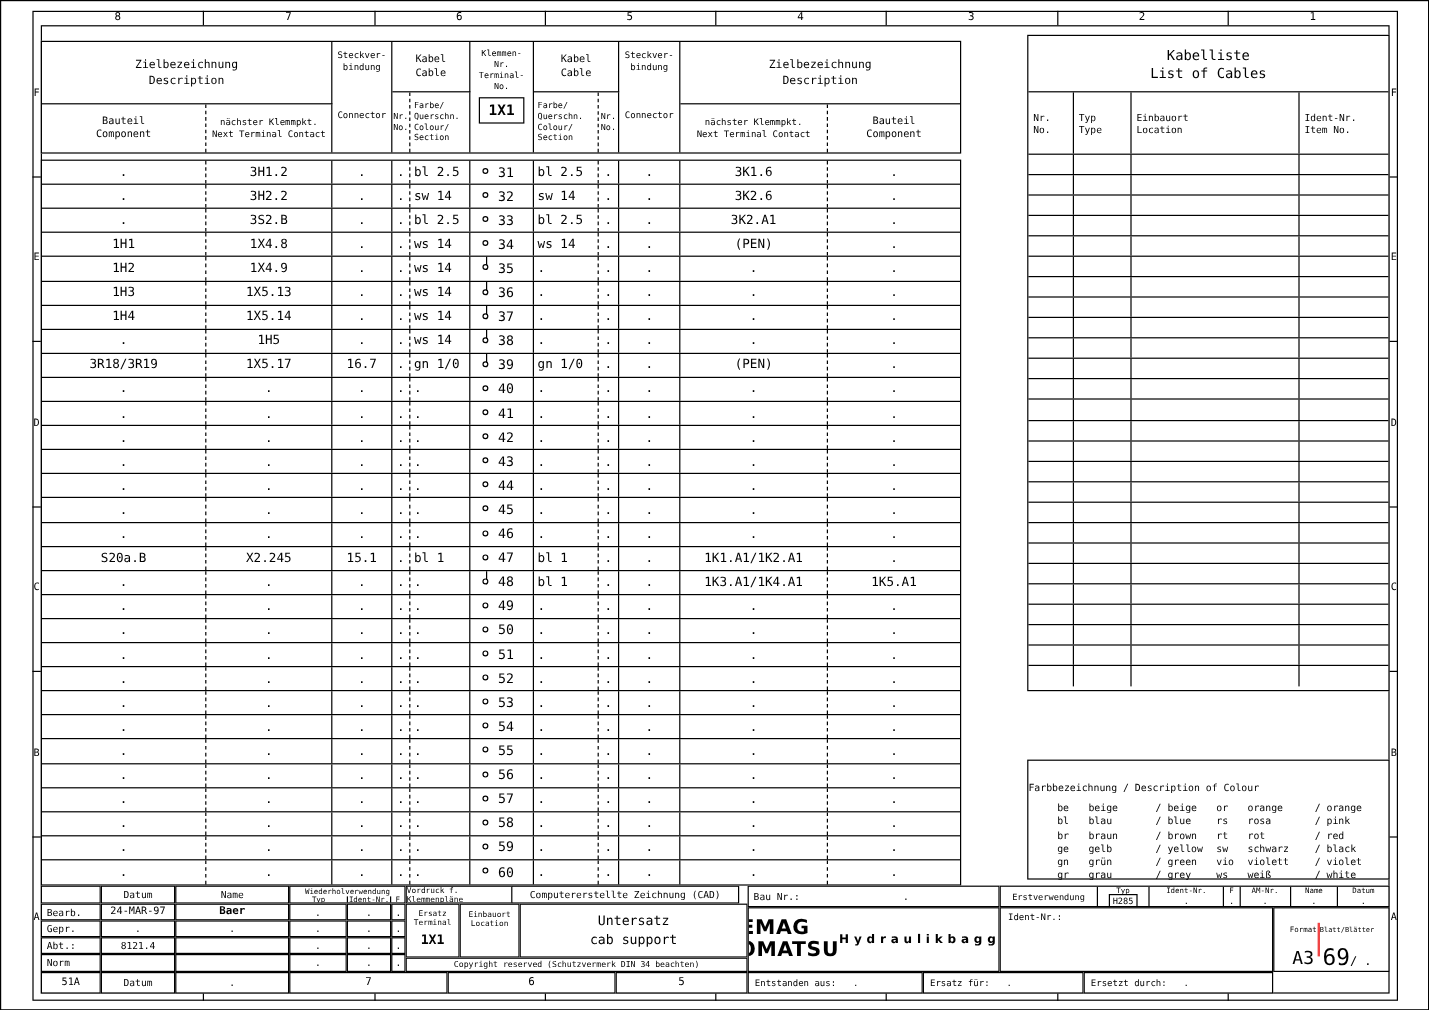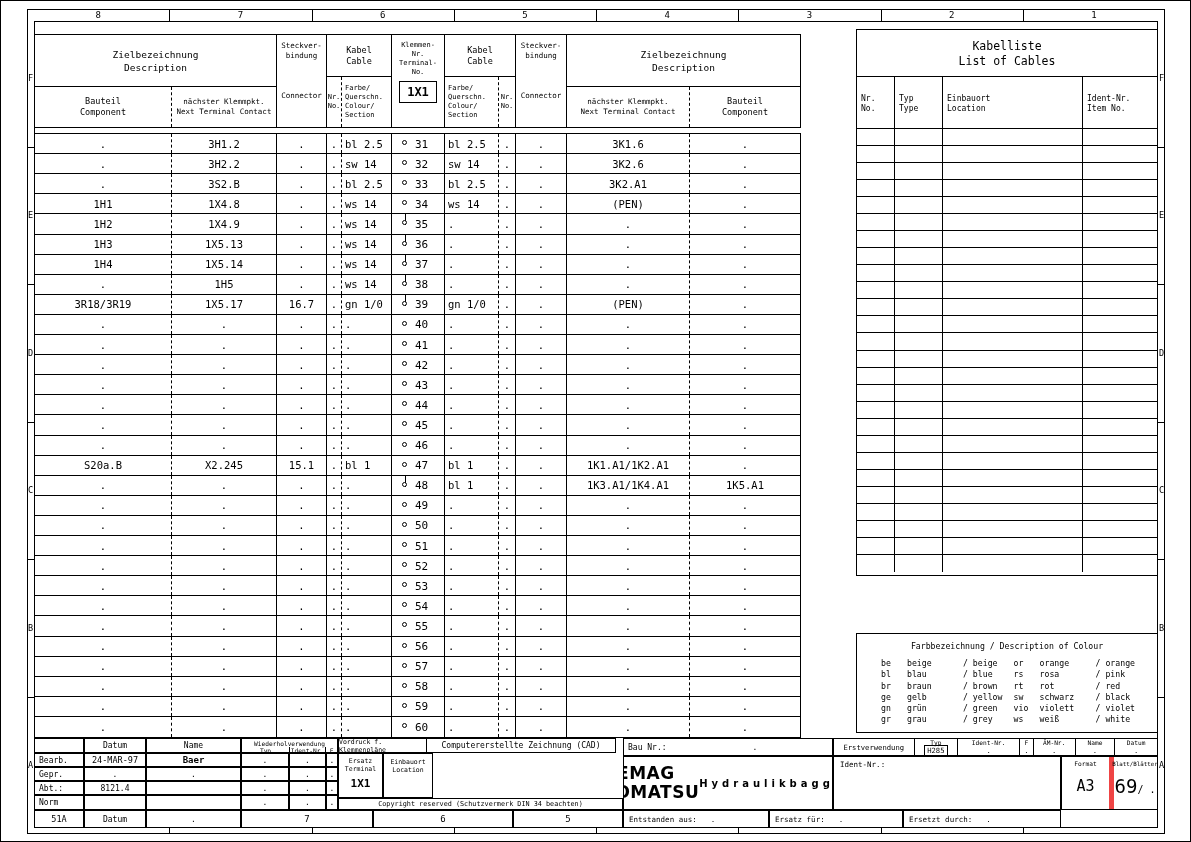--- a/index.html
+++ b/index.html
@@ -43,21 +43,21 @@
 .khc{border-right:1px solid #000;font-size:8px;line-height:10px;padding:17px 0 0 4px}
 .khc:last-child{border-right:none}
 .kab-body{display:grid;grid-template-rows:repeat(26,1fr);height:443px}
 .kab-row{display:grid;grid-template-columns:38px 48px 140px 73px;border-bottom:1px solid #000}
 .kab-row:last-child{border-bottom:none}
 .kc{border-right:1px solid #000}
 .kc:last-child{border-right:none}
 
 
 .legend{position:absolute;left:855px;top:632px;width:302px;height:100px;border:1px solid #000;background:#fff}
-.lg-title{text-align:center;font-size:8.2px;margin-top:7px}
+.lg-title{font-size:8.2px;margin-top:17px}
 .lg-cols{display:flex;justify-content:space-between;padding:7px 22px 0 24px}
 .lg-line{display:flex;font-size:8.2px;line-height:11.3px;white-space:pre}
 .lg-code{width:26px}
 .lg-de{width:56px}
 
 
 .tbc{position:absolute;border:1px solid #000;display:flex;align-items:center;justify-content:center;font-size:8px;overflow:hidden;background:#fff}
 .tbl{justify-content:flex-start;padding-left:4px}
 .bold{font-weight:bold}
 .wied{flex-direction:column;align-items:stretch;justify-content:flex-start;padding:0}
@@ -82,23 +82,23 @@
 .logo2{font-family:"DejaVu Sans",sans-serif;font-weight:bold;font-size:10px;letter-spacing:4px;line-height:13px}
 .erst{justify-content:flex-start;padding:0;align-items:stretch}
 .erst-label{width:80px;display:flex;align-items:center;justify-content:center;font-size:7.2px}
 .erst-col{display:flex;flex-direction:column;align-items:center;border-left:1px solid #000}
 .eh{font-size:6.2px;line-height:8px}
 .ev{font-size:7.2px;line-height:8px}
 .h285{border:1px solid #000;padding:0 2px;font-size:7.2px}
 .identbox{flex-direction:row;align-items:stretch;justify-content:flex-start;padding:0}
 .ident-small{font-size:7.5px;padding:3px 0 0 6px}
 .ident-big{font-size:25px;text-align:center;letter-spacing:3px;margin-top:4px}
-.fmt{padding:0;align-items:stretch;justify-content:flex-start}
+.fmt{padding:12px;align-items:stretch;justify-content:flex-start}
 .fmt-col{display:flex;flex-direction:column;align-items:center;padding-top:3px}
-.fmt-col.bl{border-left:5px solid #ef4444}
+.fmt-col.bl{border-left:2px solid #ef4444}
 .fmt-val{font-size:15px;margin-top:9px}
 .fmt-val2{margin-top:7px}
 .b-num{font-size:19px}
 .b-rest{font-size:10px}
 .strip{justify-content:flex-start;padding-left:5px;font-size:7.5px}
 .strip .dot2{margin-left:14px}
 </style>
 </head>
 <body>
 
@@ -910,20 +910,24 @@
   <div class="tbc" style="left:325px;top:794px;width:12px;height:15px">.</div>
 
   <div class="tbc kbox" style="left:337px;top:752px;width:45px;height:45px">
     <div class="s">Ersatz</div>
     <div class="s">Terminal</div>
     <div class="b">1X1</div>
   </div>
   <div class="tbc ebox" style="left:382px;top:752px;width:50px;height:45px">
     <div class="s">Einbauort</div>
     <div class="s">Location</div>
+  </div>
+  <div class="tbc ubox" style="left:432px;top:752px;width:190px;height:45px">
+    <div>Untersatz</div>
+    <div>cab support</div>
   </div>
   <div class="tbc copyr" style="left:337px;top:797px;width:285px;height:12px">Copyright reserved (Schutzvermerk DIN 34 beachten)</div>
 
   <div class="tbc" style="left:33px;top:809px;width:50px;height:18px;font-size:8.5px">51A</div>
   <div class="tbc" style="left:83px;top:809px;width:62px;height:18px">Datum</div>
   <div class="tbc" style="left:145px;top:809px;width:95px;height:18px">.</div>
   <div class="tbc" style="left:240px;top:809px;width:132px;height:18px;font-size:9px">7</div>
   <div class="tbc" style="left:372px;top:809px;width:140px;height:18px;font-size:9px">6</div>
   <div class="tbc" style="left:512px;top:809px;width:110px;height:18px;font-size:9px">5</div>
 

